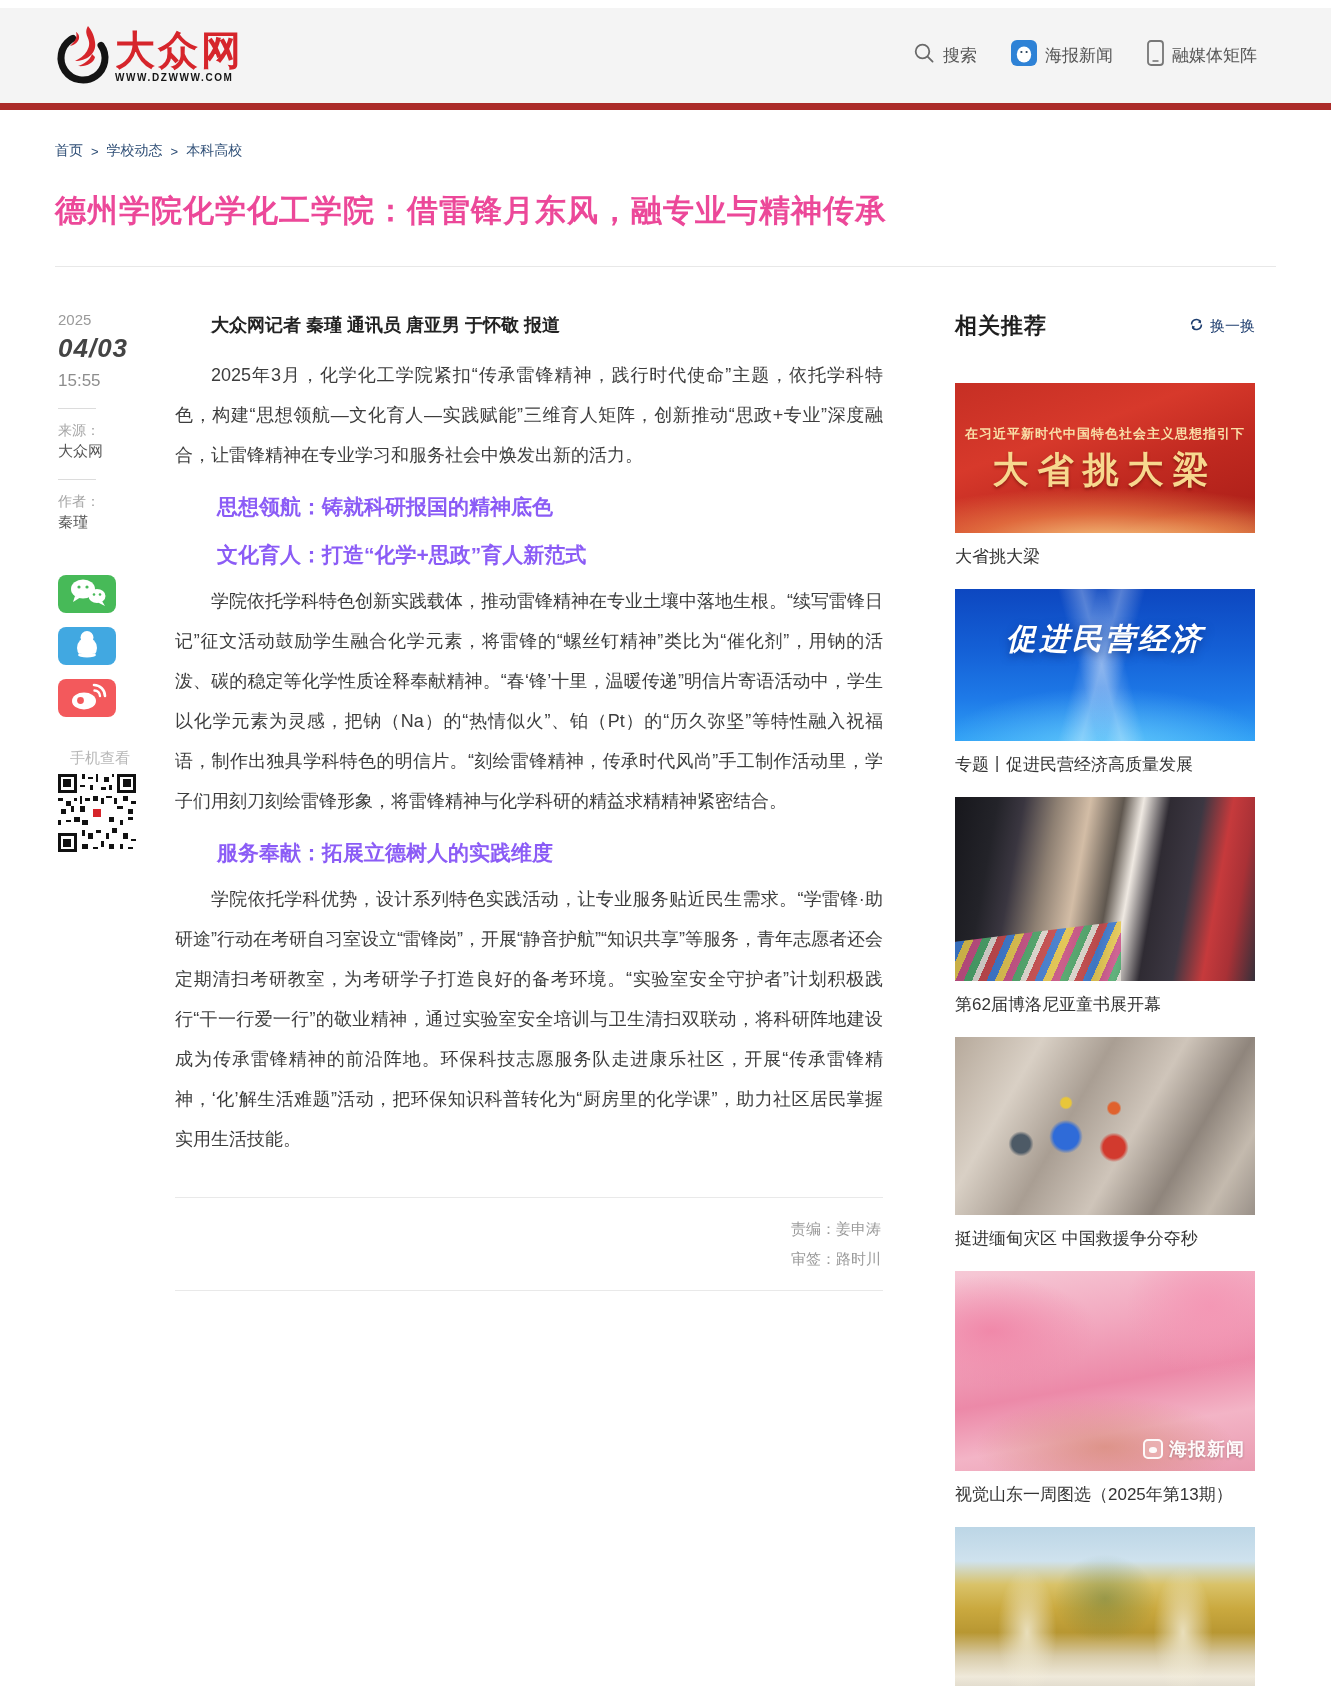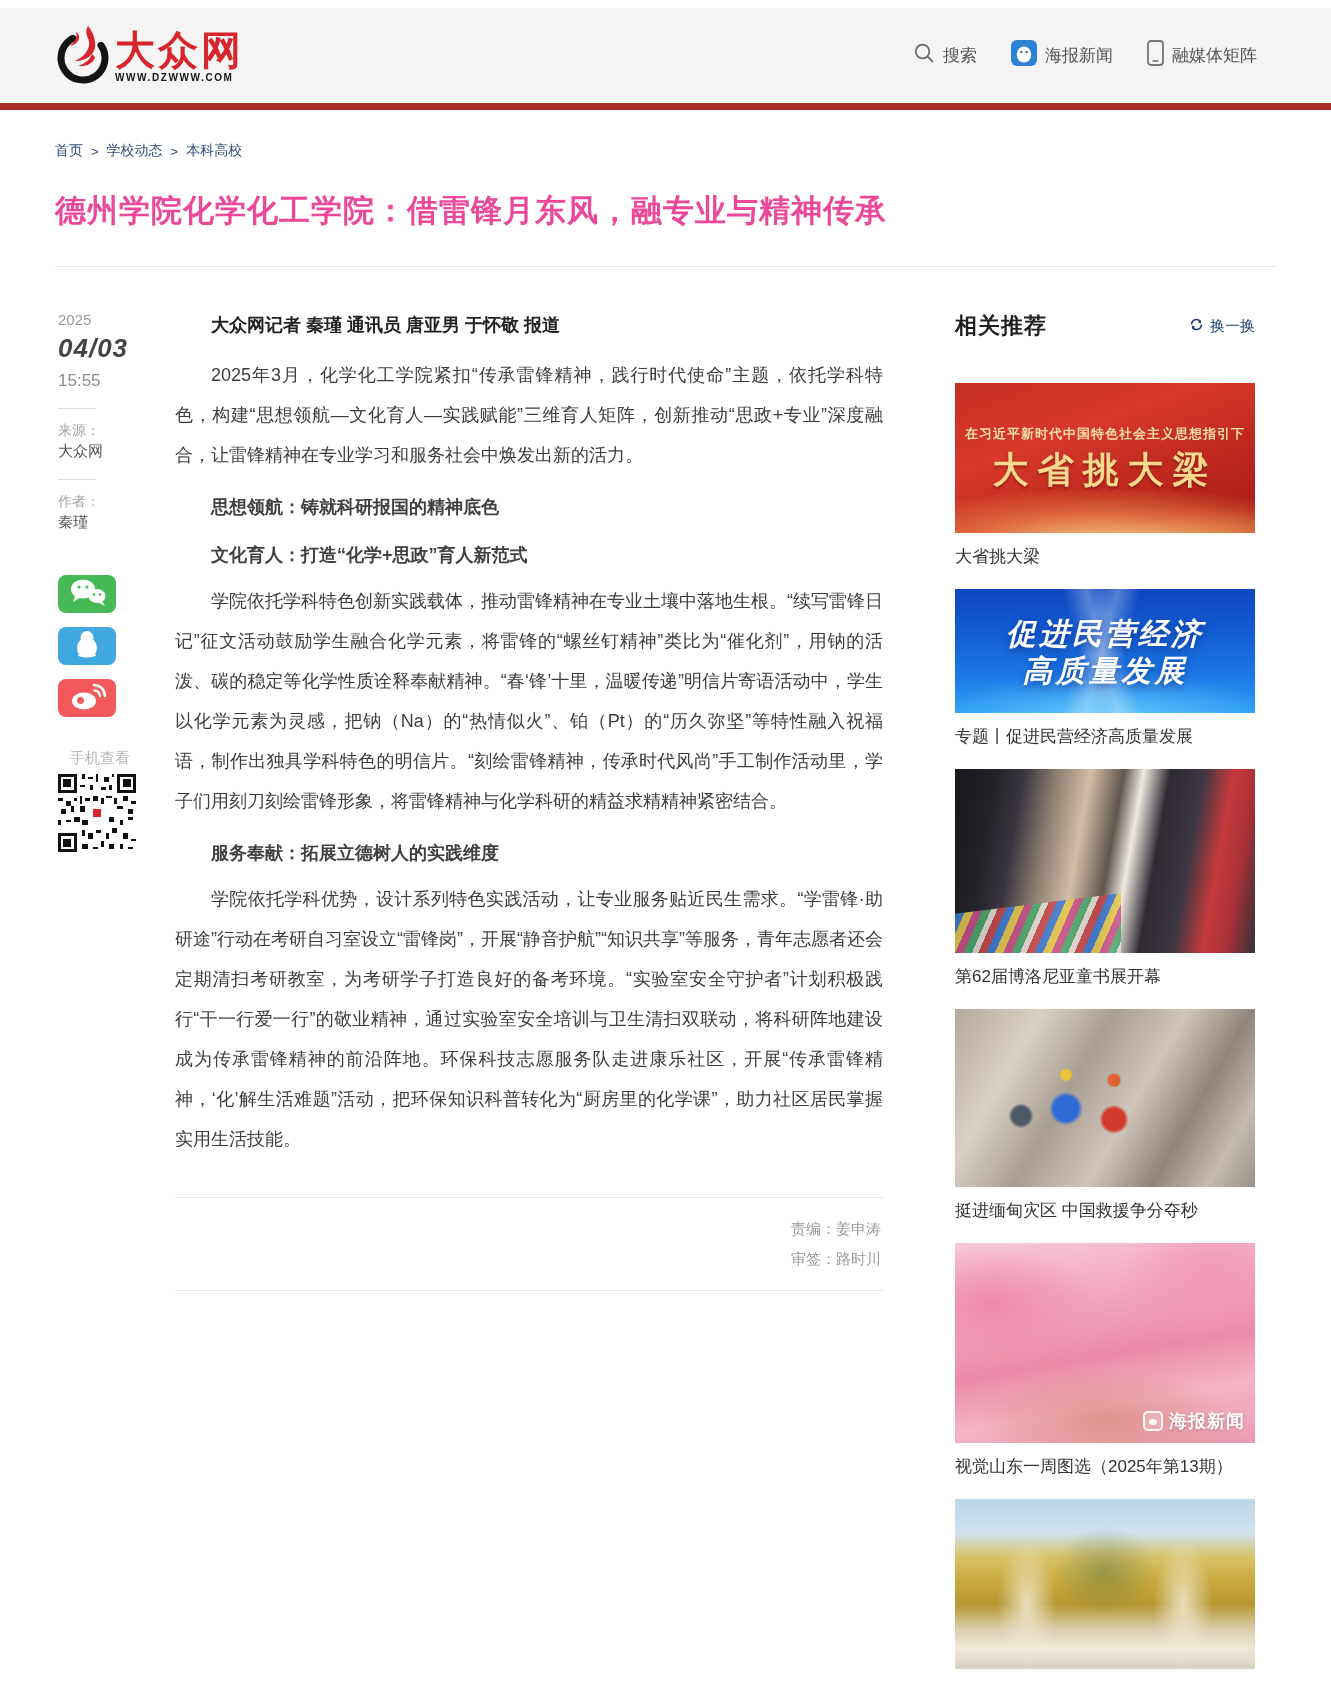--- a/index.html
+++ b/index.html
@@ -45,21 +45,21 @@
   .share-wechat { background:#47ba58; }
   .share-qq { background:#41a8e1; }
   .share-weibo { background:#f3595c; }
   .mobile-label { margin-top:32px; color:#b8b8b8; font-size:15px; width:84px; text-align:center; }
   .qr-box { margin-top:6px; width:78px; height:78px; }
 
   
   .article-col { width:708px; flex:none; margin-right:72px; }
   .art-byline { font-size:18px; font-weight:bold; color:#222; text-indent:2em; line-height:28px; margin-bottom:16px; }
   .article-col p.body-p { font-size:18px; color:#3d3d3d; line-height:40px; text-align:justify; text-indent:2em; margin-bottom:14px; }
-  .article-col h3.sec-h { font-size:18px; font-weight:bold; color:#404040; text-indent:2em; line-height:32px; margin:16px 0 10px; }
+  .article-col h3.sec-h { font-size:21px; font-weight:bold; color:#8b5cf6; text-indent:2em; line-height:32px; margin:16px 0 10px; }
   .credits-wrap { margin-top:38px; border-top:1px solid #e9e9e9; border-bottom:1px solid #e9e9e9; padding:16px 2px; }
   .credit-line { text-align:right; color:#9a9a9a; font-size:15px; line-height:30px; }
 
   
   .sidebar { width:300px; flex:none; }
   .sb-head { display:flex; justify-content:space-between; align-items:center; margin-bottom:42px; }
   .sb-title { font-size:22px; font-weight:bold; color:#1f1f1f; letter-spacing:1px; }
   .sb-refresh { display:flex; align-items:center; gap:6px; color:#1c3c6e; font-size:15px; cursor:pointer; }
   .sb-card { margin-bottom:20px; cursor:pointer; }
   .sb-img { width:300px; position:relative; overflow:hidden; }
@@ -67,21 +67,21 @@
 
   .img-c1 { height:150px;
     background:
       radial-gradient(ellipse 120% 55% at 50% 108%, rgba(255,216,140,.95) 0%, rgba(255,170,90,.5) 38%, rgba(230,80,50,0) 70%),
       radial-gradient(ellipse 60% 45% at 88% 112%, rgba(255,205,120,.5), transparent 62%),
       linear-gradient(160deg,#c62f24 0%,#d7392b 35%,#c02920 62%,#a81d17 100%); }
   .c1-small { position:absolute; top:28%; width:100%; text-align:center; color:#f9dfa8; font-size:13px; letter-spacing:1px; font-weight:bold; }
   .c1-big { position:absolute; top:42%; width:100%; text-align:center; color:#f7d88f; font-size:36px; font-weight:bold; letter-spacing:9px;
     font-family:"DejaVu Serif","Liberation Serif",serif; text-shadow:0 2px 3px rgba(110,18,8,.6); }
 
-  .img-c2 { height:124px;
+  .img-c2 { height:152px;
     background:
       linear-gradient(75deg, transparent 42%, rgba(255,255,255,.3) 49%, transparent 56%),
       linear-gradient(105deg, transparent 42%, rgba(255,255,255,.3) 49%, transparent 56%),
       radial-gradient(ellipse 90% 65% at 50% 105%, rgba(130,225,255,.6), transparent 62%),
       linear-gradient(180deg,#0d47c0 0%,#1460d6 40%,#1e7ae8 72%,#2fa0f5 100%); }
   .c2-line { position:absolute; width:100%; text-align:center; color:#fff; font-weight:bold; font-style:italic; font-size:30px; letter-spacing:3px; text-shadow:0 3px 8px rgba(0,30,100,.55); }
   .c2-l1 { top:20%; } .c2-l2 { top:50%; }
 
   .img-c3 { height:184px;
     background: linear-gradient(100deg,#17171c 0%,#232329 13%,#3a3640 21%,#8d7f72 31%,#d3bda6 41%,#5f574f 51%,#efe9e2 57%,#2f2b33 65%,#3c3742 75%,#c63a3c 84%,#a93136 91%,#35303a 100%); }
@@ -339,21 +339,20 @@
         <div class="sb-img img-c1">
           <div class="c1-small">在习近平新时代中国特色社会主义思想指引下</div>
           <div class="c1-big">大省挑大梁</div>
         </div>
         <div class="sb-caption">大省挑大梁</div>
       </div>
 
       <div class="sb-card">
         <div class="sb-img img-c2">
           <div class="c2-line c2-l1">促进民营经济</div>
-          <div class="c2-line c2-l2">高质量发展</div>
         </div>
         <div class="sb-caption">专题丨促进民营经济高质量发展</div>
       </div>
 
       <div class="sb-card">
         <div class="sb-img img-c3"></div>
         <div class="sb-caption">第62届博洛尼亚童书展开幕</div>
       </div>
 
       <div class="sb-card">

